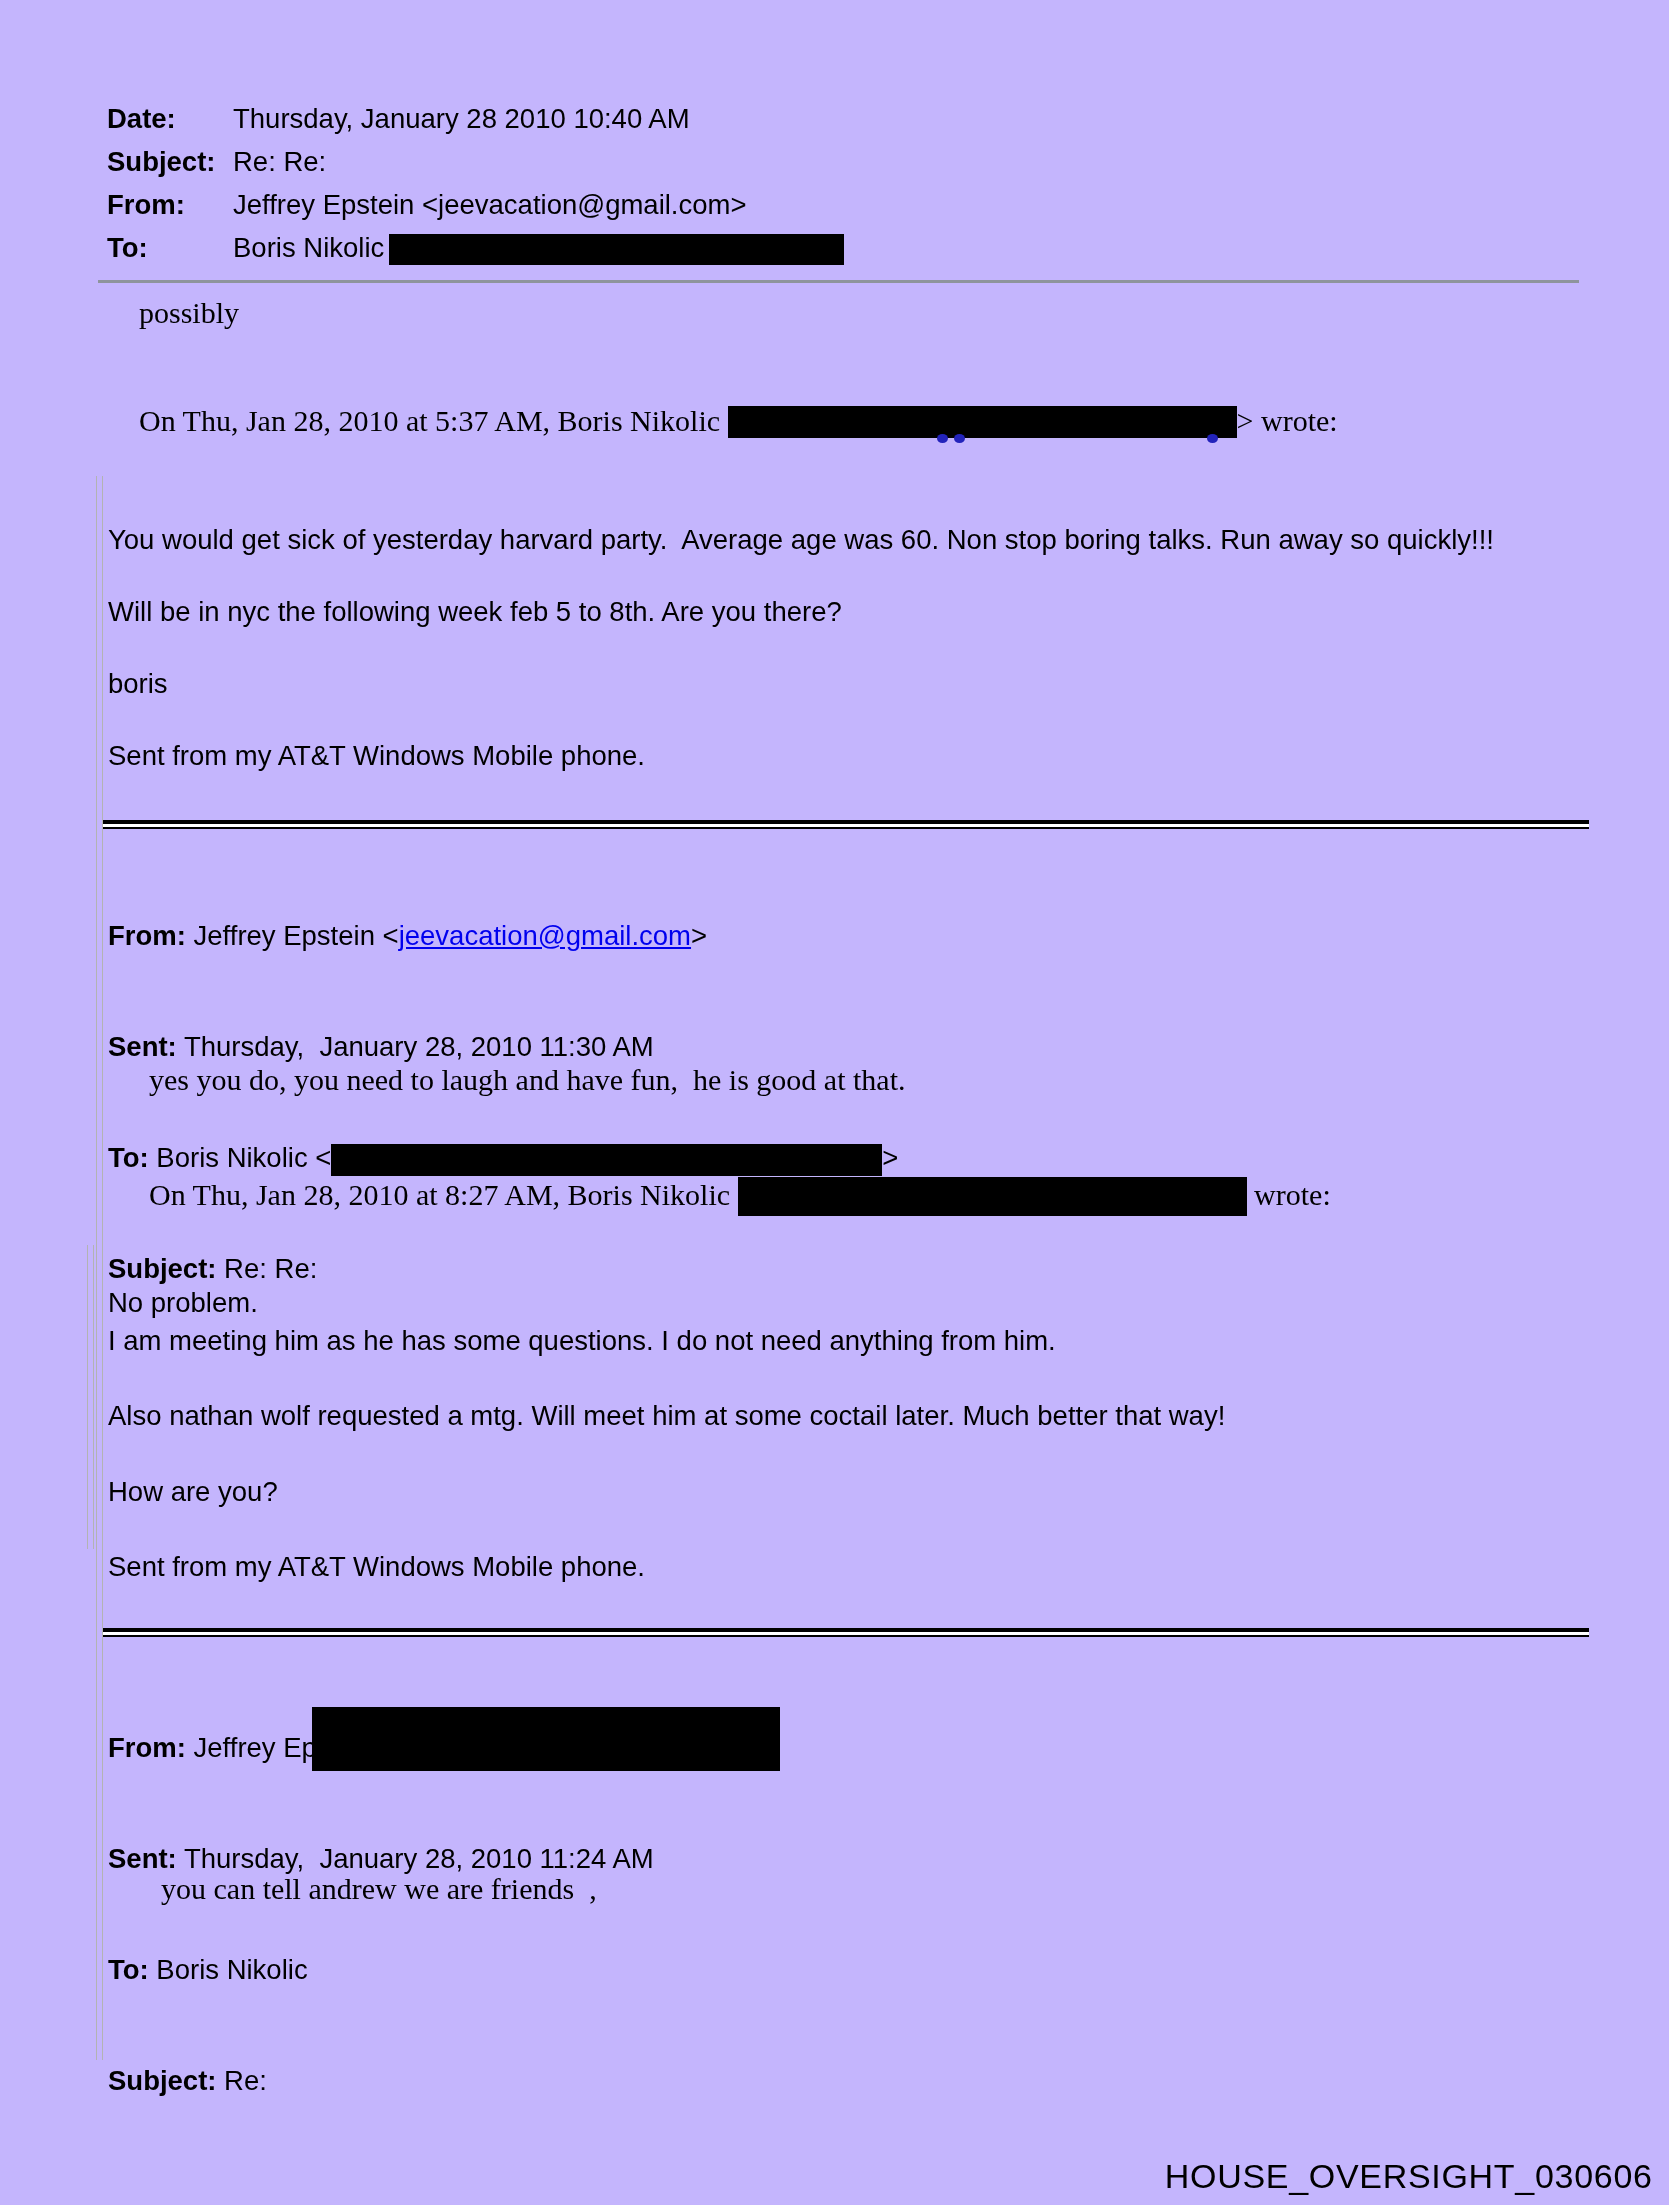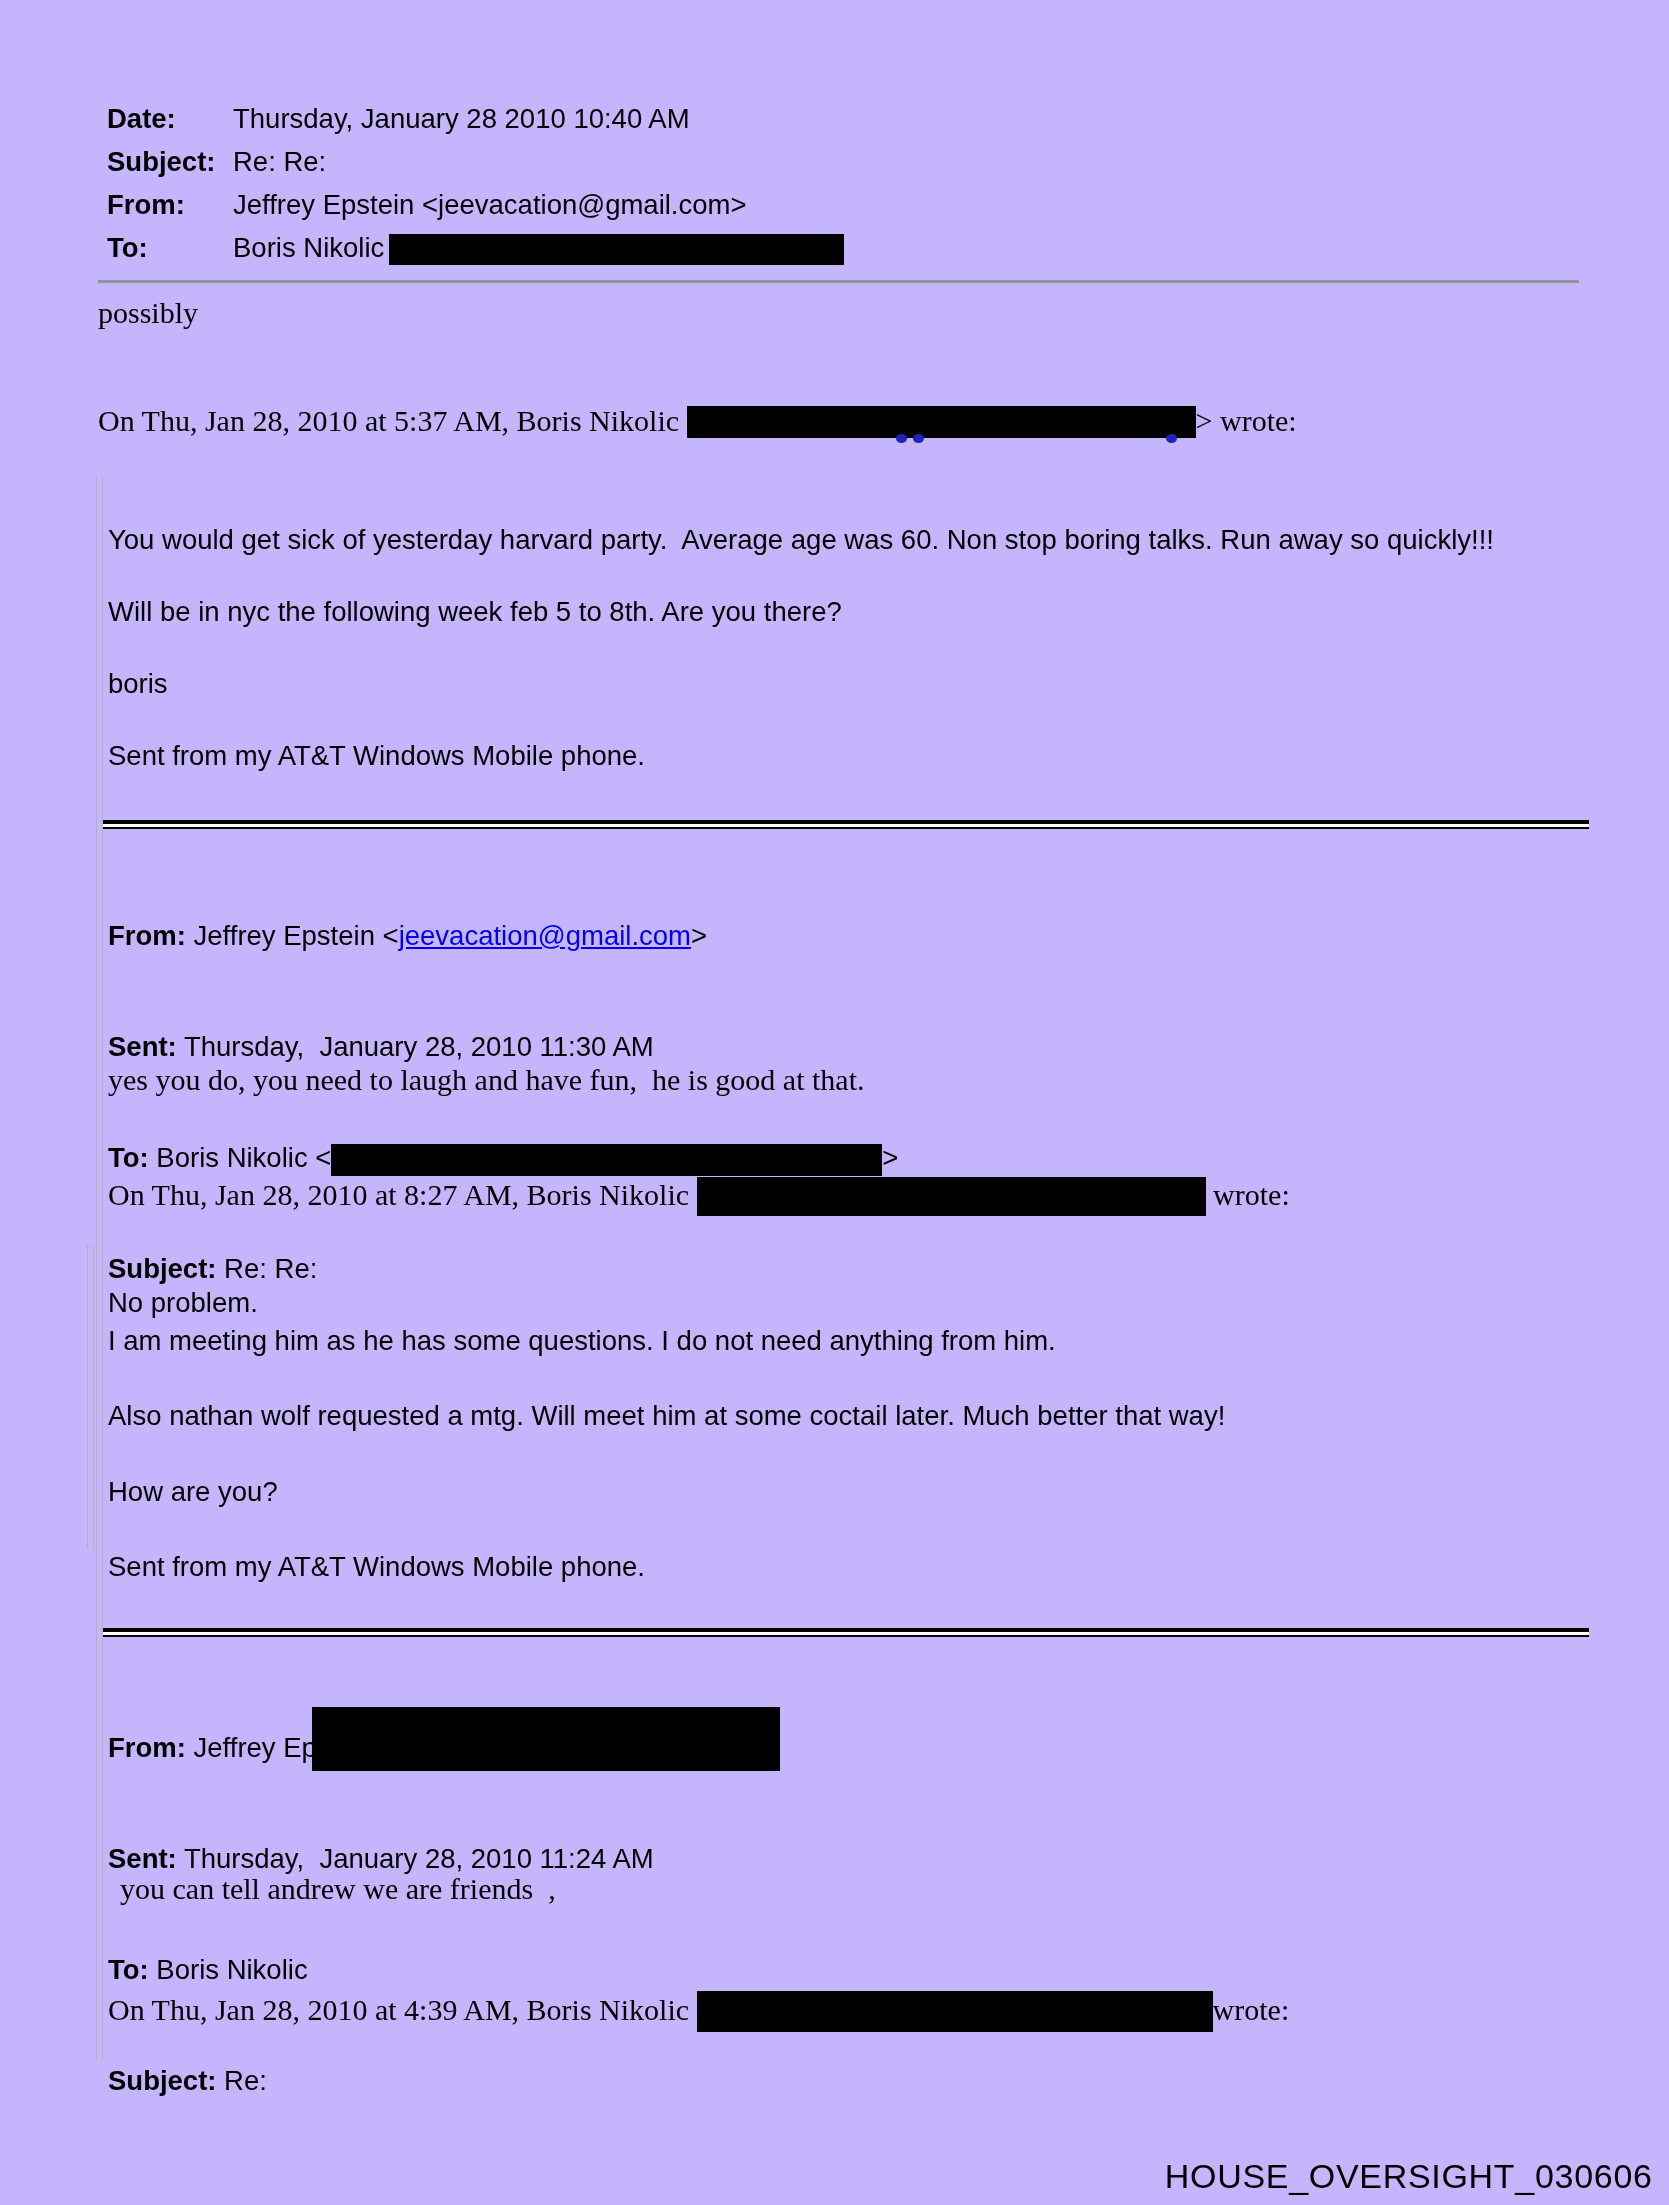--- a/index.html
+++ b/index.html
@@ -18,21 +18,21 @@
   
   .hdr1{left:107px;top:97px;font-size:27.5px;}
   .hdr1 .row{height:43px;line-height:43px;white-space:nowrap;}
   .hdr1 .lbl{display:inline-block;width:126px;font-weight:bold;}
   .redact{background:#000;display:inline-block;}
   .r-hdr1{width:455px;height:31px;vertical-align:middle;margin-left:5.2px;}
 
   .rule1{left:98px;top:280px;width:1481px;height:2.6px;background:#8e949c;}
 
   
-  .serif{font-family:"Liberation Serif", serif;font-size:30px;line-height:39px;white-space:pre-wrap;}
+  .serif{font-family:"Liberation Serif", serif;font-size:30px;line-height:39px;white-space:pre-wrap;margin-left:41px;}
   #msg1-body{left:98px;top:293px;}
   #msg1-attr{left:98px;top:401px;}
   #msg2-body{left:108px;top:1060px;}
   #msg2-attr{left:108px;top:1175px;}
   #msg3-body{left:120px;top:1869px;}
   #msg3-attr{left:108px;top:1990px;}
 
   .r-attr{position:relative;vertical-align:middle;margin-top:-3.9px;}
   .r-attr1{width:509px;height:32px;}
   .r-attr2{width:509px;height:39px;}
@@ -126,18 +126,17 @@
     <div><span class="b">From:</span><span> Jeffrey Epstein &lt;</span><a class="maillink">jeevacation@gmail.com</a><span>&gt;</span></div>
     <div><span class="b">Sent:</span><span> Thursday,  January 28, 2010 11:24 AM</span></div>
     <div><span class="b">To:</span><span> Boris Nikolic</span></div>
     <div><span class="b">Subject:</span><span> Re:</span></div>
   </div>
 
   <div class="abs" id="blob3"></div>
 
   <div class="abs serif" id="msg3-body">you can tell andrew we are friends  ,</div>
 
-  <div class="abs serif" id="msg3-attr"><span>On Thu, Jan 28, 2010 at 4:39 AM, Boris Nikolic </span><span class="redact r-attr r-attr3"></span><span>wrote:</span></div>
 
   <div class="abs footer">HOUSE_OVERSIGHT_030606</div>
 
 </div>
 
 
 </body></html>

